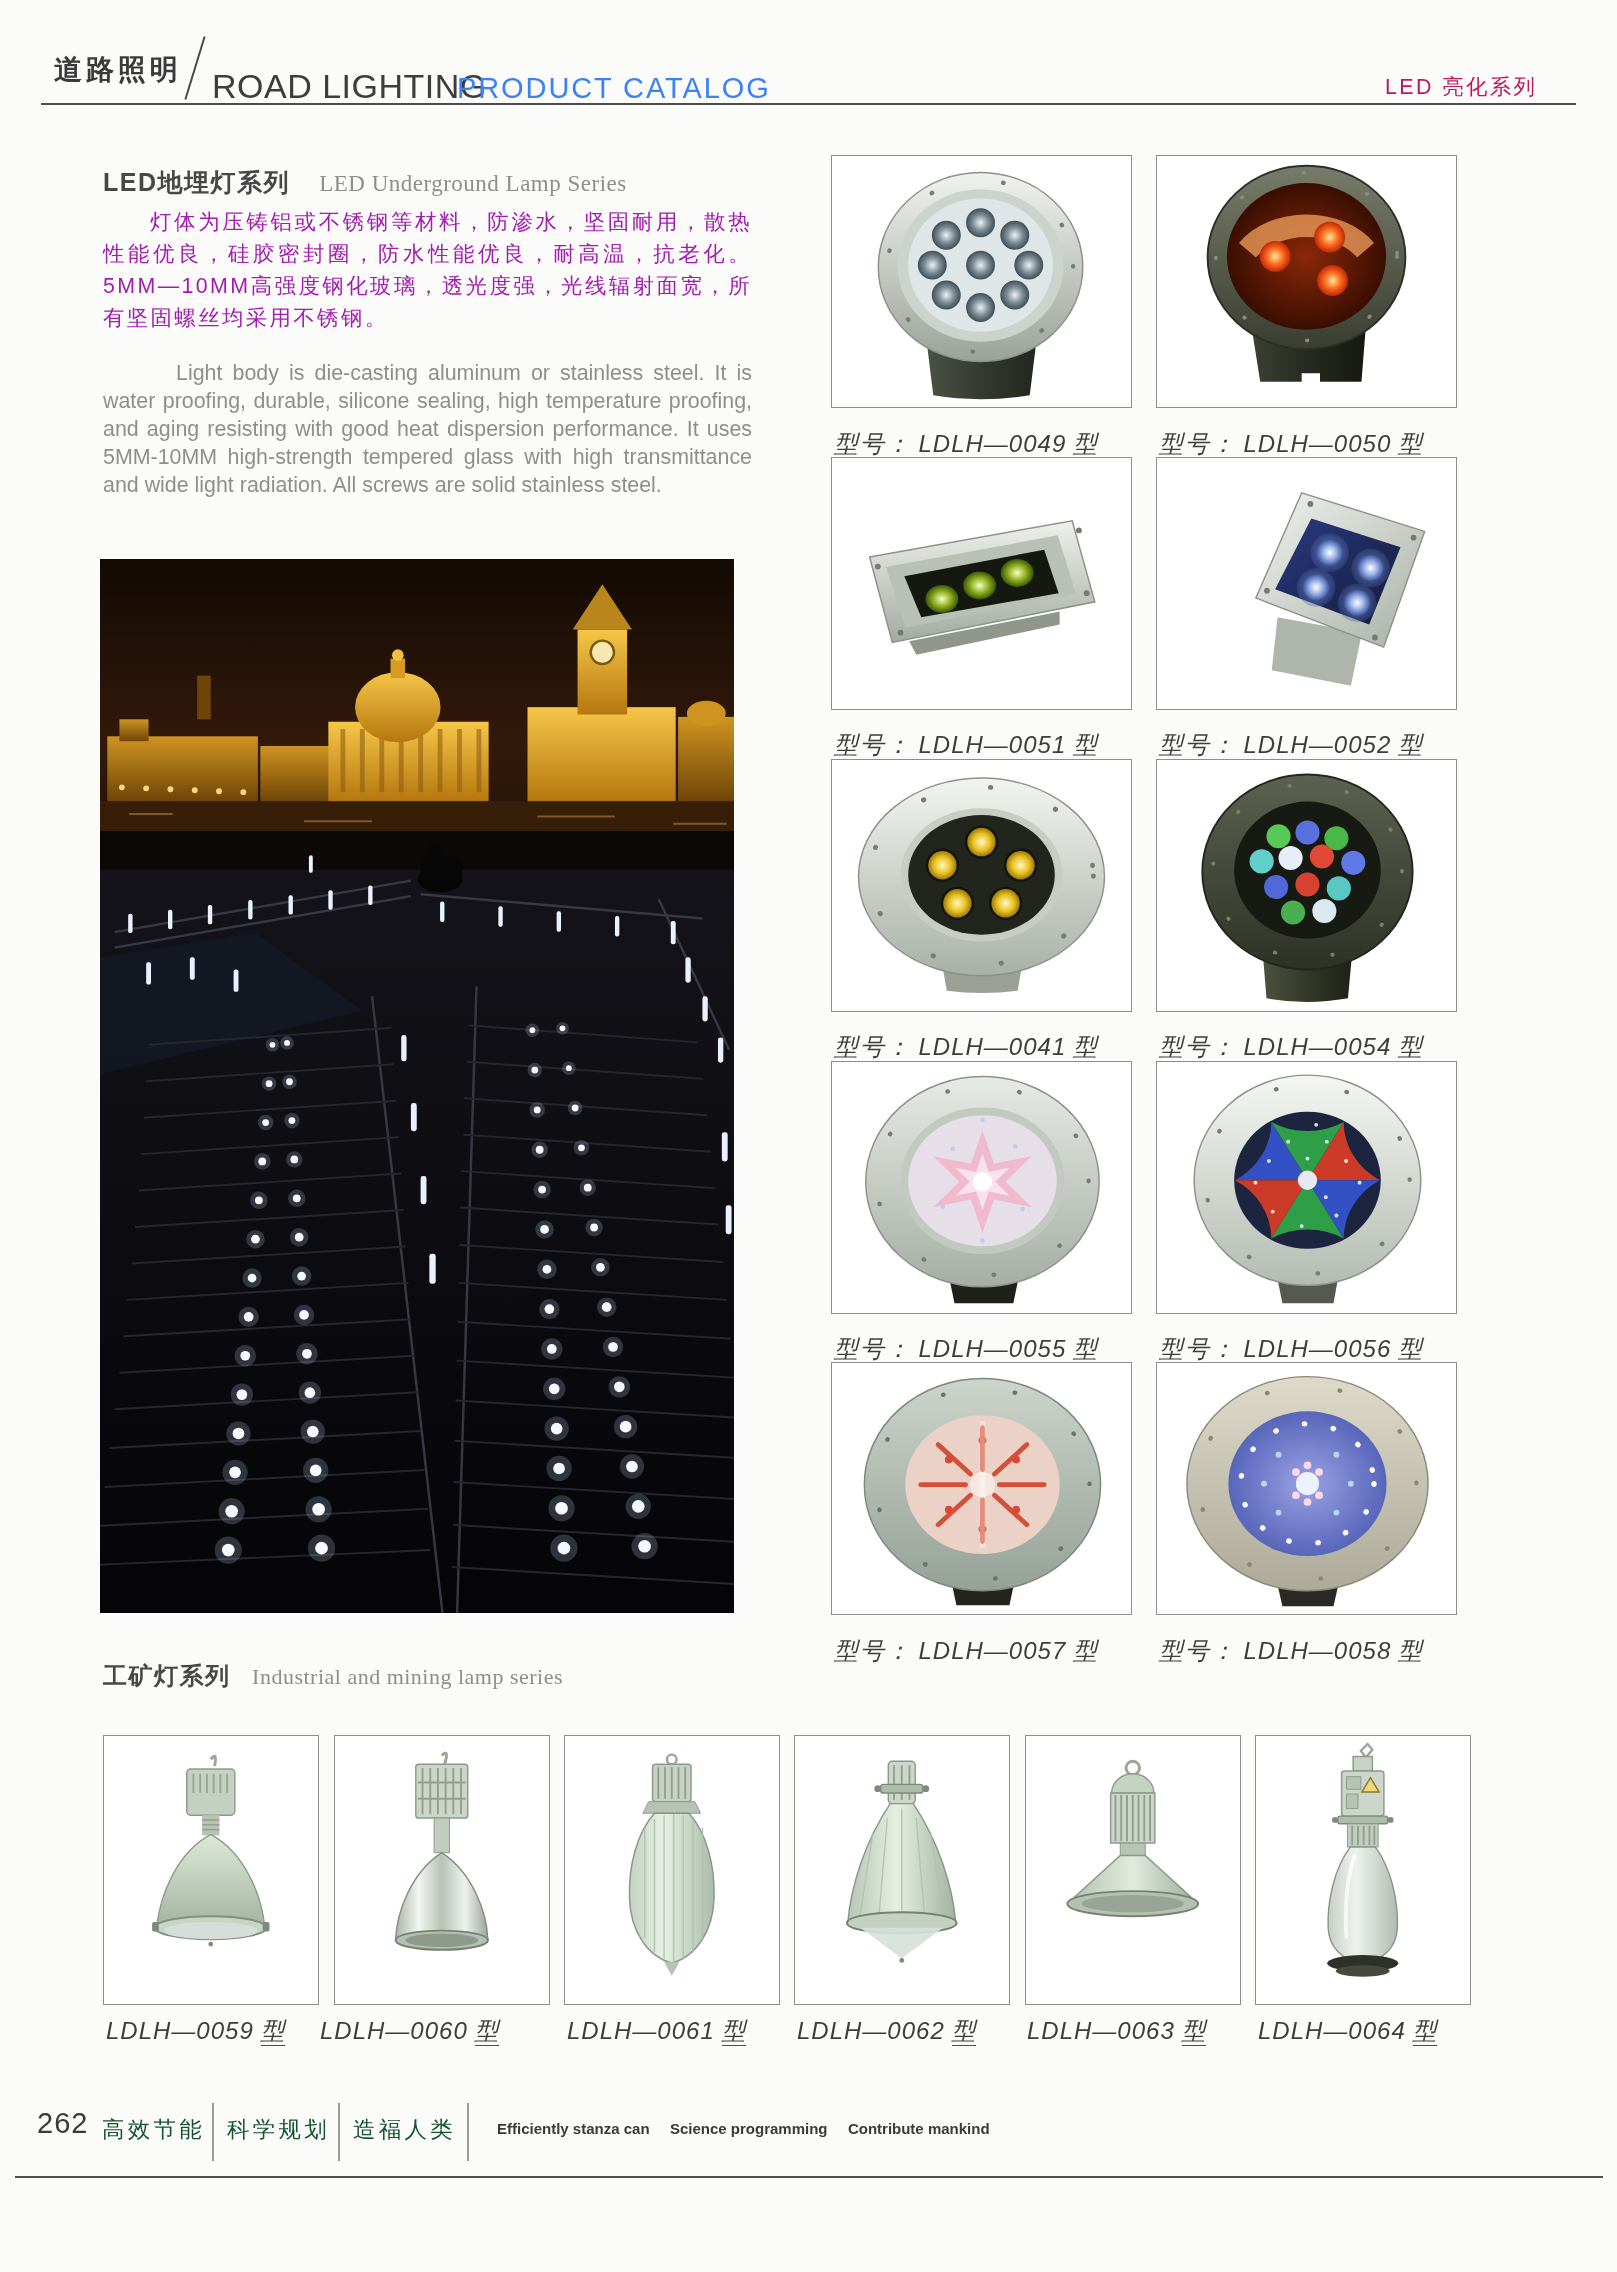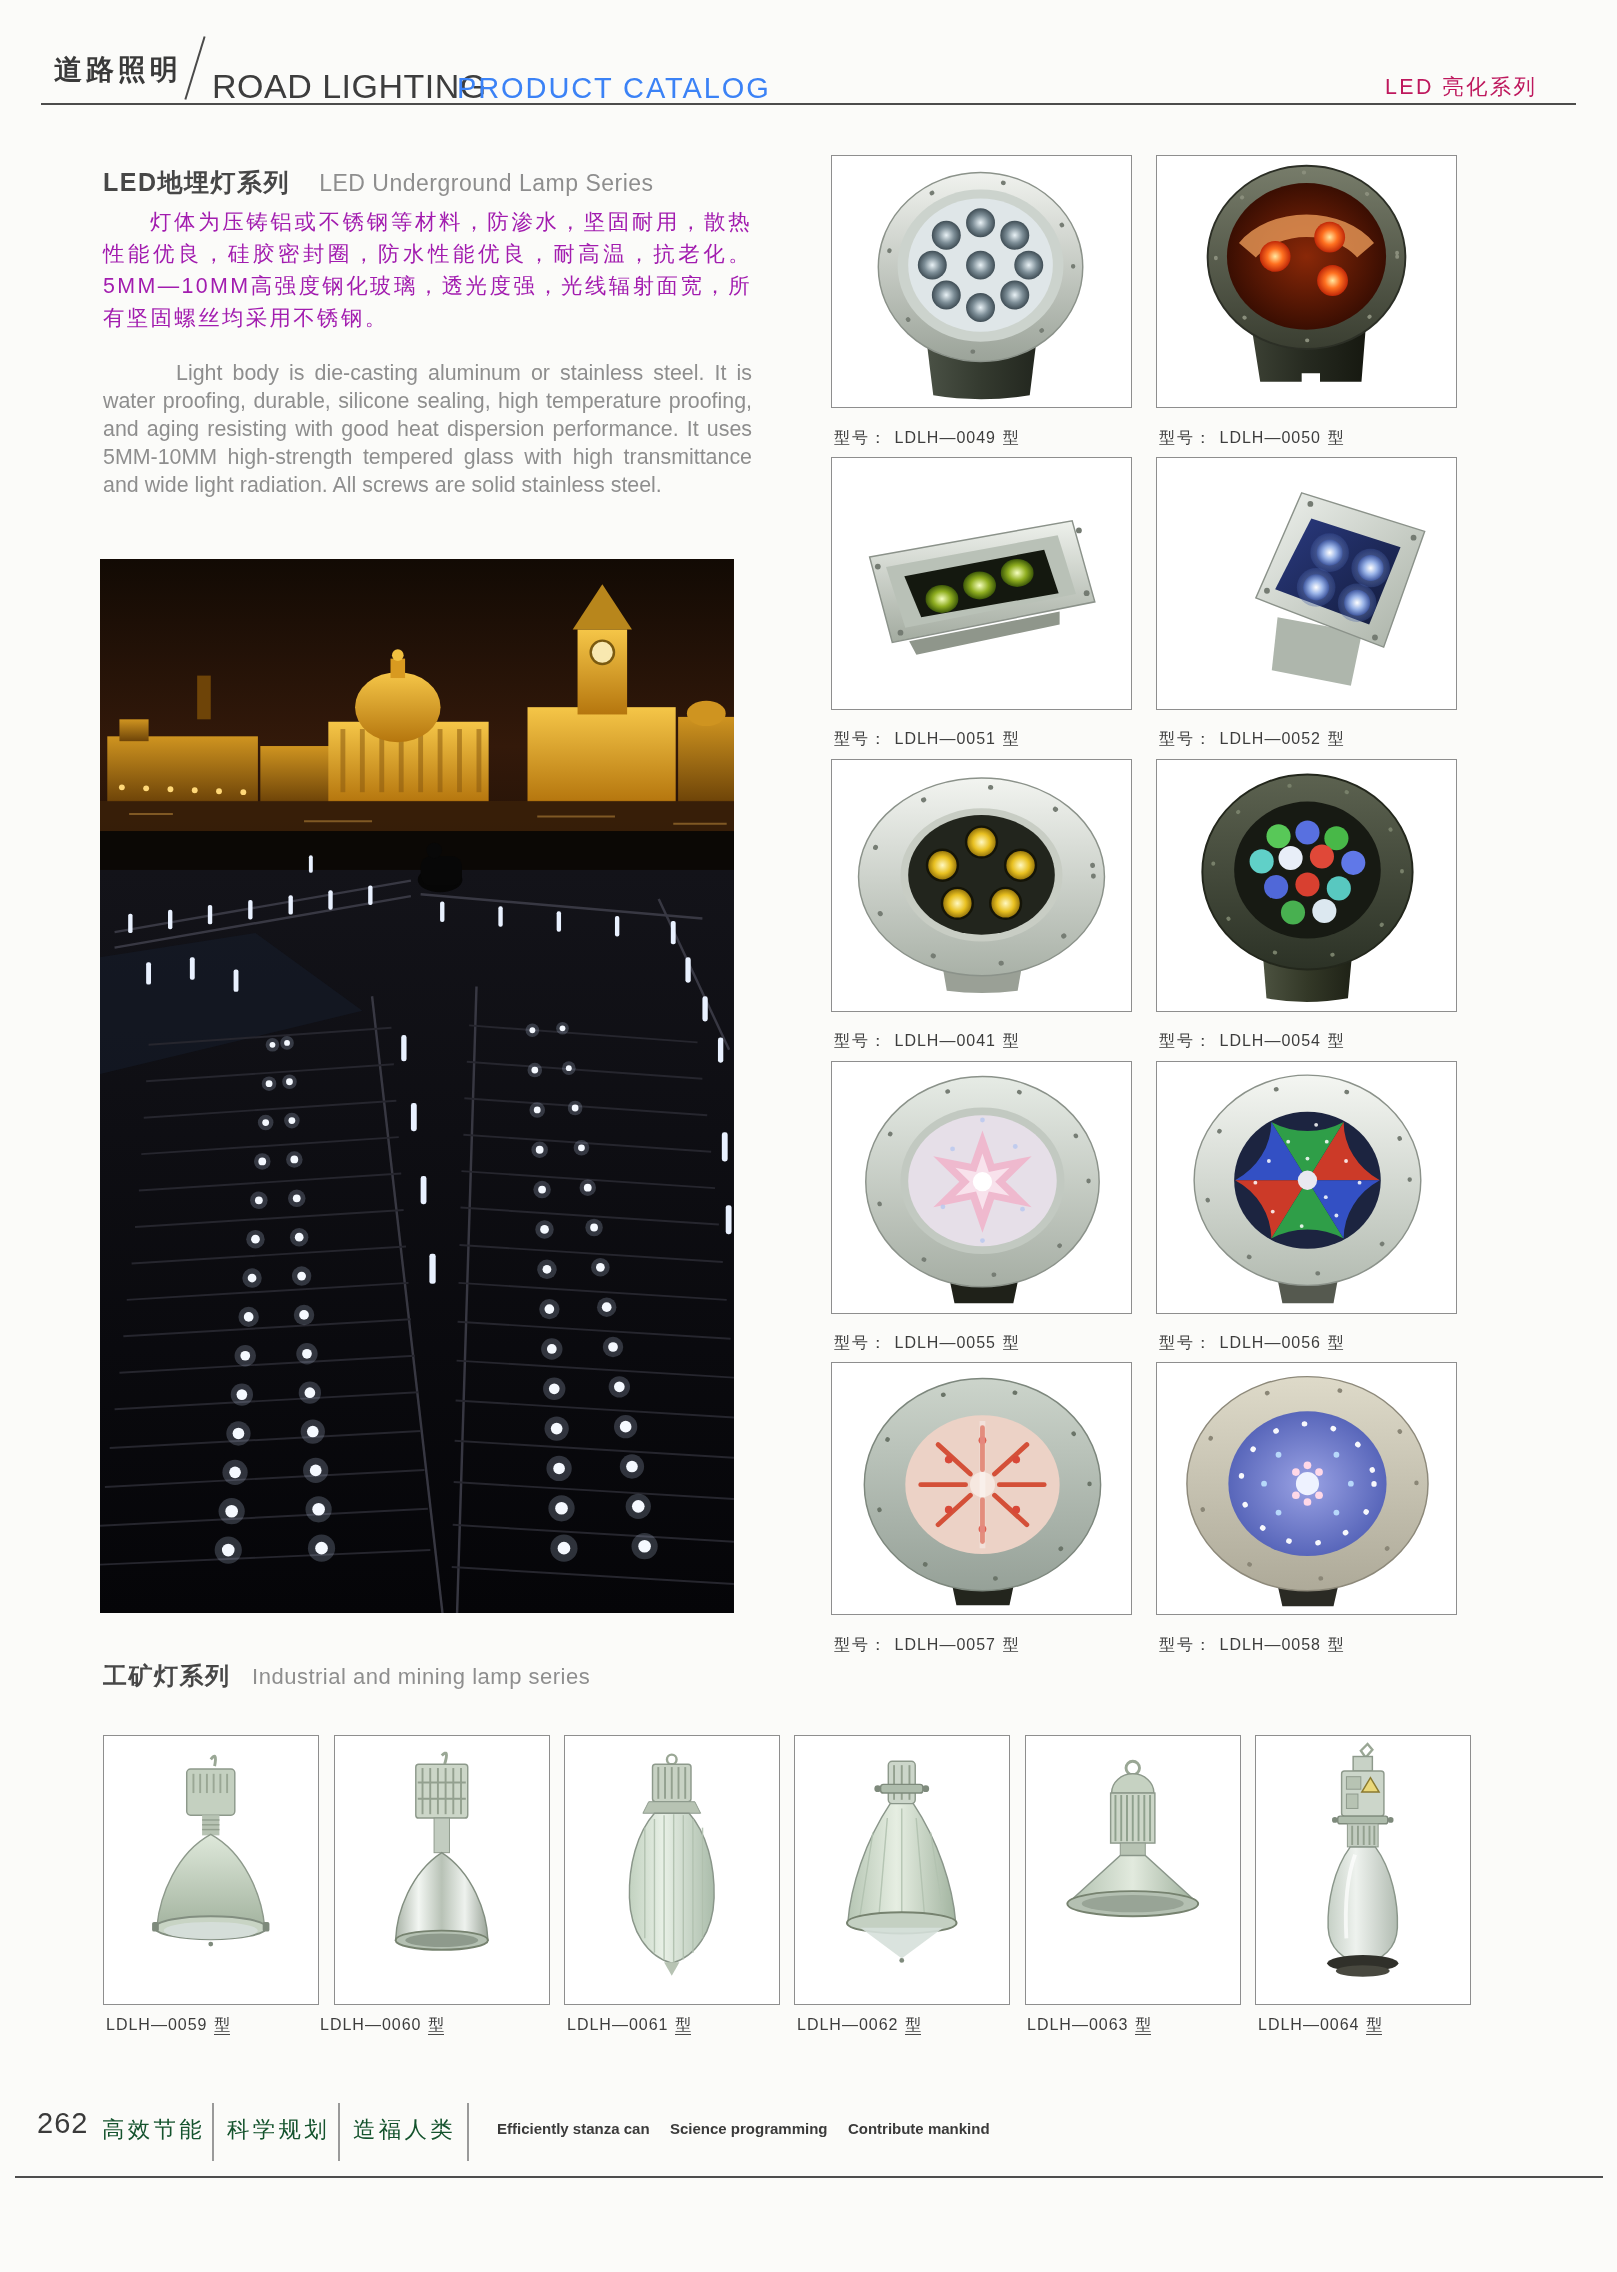--- a/index.html
+++ b/index.html
@@ -12,34 +12,34 @@
   .abs{position:absolute;}
   
   .brand-cn{left:54px;top:51px;font-size:28px;font-weight:bold;color:#3a3a3a;letter-spacing:3.9px;}
   .brand-slash{left:194px;top:35px;width:1.9px;height:66px;background:#4a4a4a;transform:rotate(17deg);}
   .brand-en{left:212px;top:69px;font-size:34px;color:#3d3d3d;letter-spacing:0.5px;line-height:1;}
   .brand-sub{left:457px;top:74px;font-size:29px;color:#3b82f6;letter-spacing:1.9px;line-height:1;}
   .series{left:1385px;top:72px;font-size:21.4px;color:#be185d;letter-spacing:2.4px;}
   .header-rule{left:41px;top:103px;width:1535px;height:1.9px;background:#4c4c4c;}
   
   .sec-title-cn{font-size:25px;font-weight:bold;color:#474747;letter-spacing:1.5px;}
-  .sec-title-en{font-size:23px;color:#8e8e8e;letter-spacing:0.5px;}
+  .sec-title-en{font-size:23px;color:#8e8e8e;letter-spacing:0.5px;font-family:Liberation Serif, serif;}
   .ug-title{left:103px;top:166px;}
   .mine-title{left:103px;top:1660px;}
   .sec-title-en.inline{margin-left:27px;}
   
   .para-cn{left:103px;top:206px;width:649px;font-size:21.4px;line-height:32px;
     color:#a21caf;text-align:justify;text-indent:47px;letter-spacing:2.4px;}
   .para-en{left:103px;top:359px;width:649px;font-size:21.4px;line-height:28px;
     color:#8e8e8e;text-align:justify;text-indent:73px;}
   
   .frame{position:absolute;background:#fff;border:1px solid #8e8e8e;box-sizing:border-box;}
   .frame svg{display:block;width:100%;height:100%;}
   
-  .plabel{position:absolute;font-size:16px;color:#3d3d3d;white-space:nowrap;letter-spacing:0.5px;}
+  .plabel{position:absolute;font-size:24px;color:#3d3d3d;white-space:nowrap;letter-spacing:0.5px;font-style:italic;}
   .plabel .pre{letter-spacing:1.9px;}
   .plabel .model{margin:0 6.8px;letter-spacing:1px;}
   .plabel .suf{letter-spacing:0;}
   .plabel .u{border-bottom:1.9px solid #4c4c4c;padding-bottom:1px;}
   
   .foot-num{left:37px;top:2107px;font-size:29px;color:#3a3a3a;letter-spacing:1px;}
   .foot-cn{top:2114px;font-size:22.4px;color:#14532d;letter-spacing:3.4px;}
   .fdiv{top:2103px;width:1.5px;height:58px;background:#9a9a9a;}
   .foot-en{left:497px;top:2120px;font-size:15px;font-weight:bold;color:#3a3a3a;}
   .foot-en span{margin-right:20.4px;}

